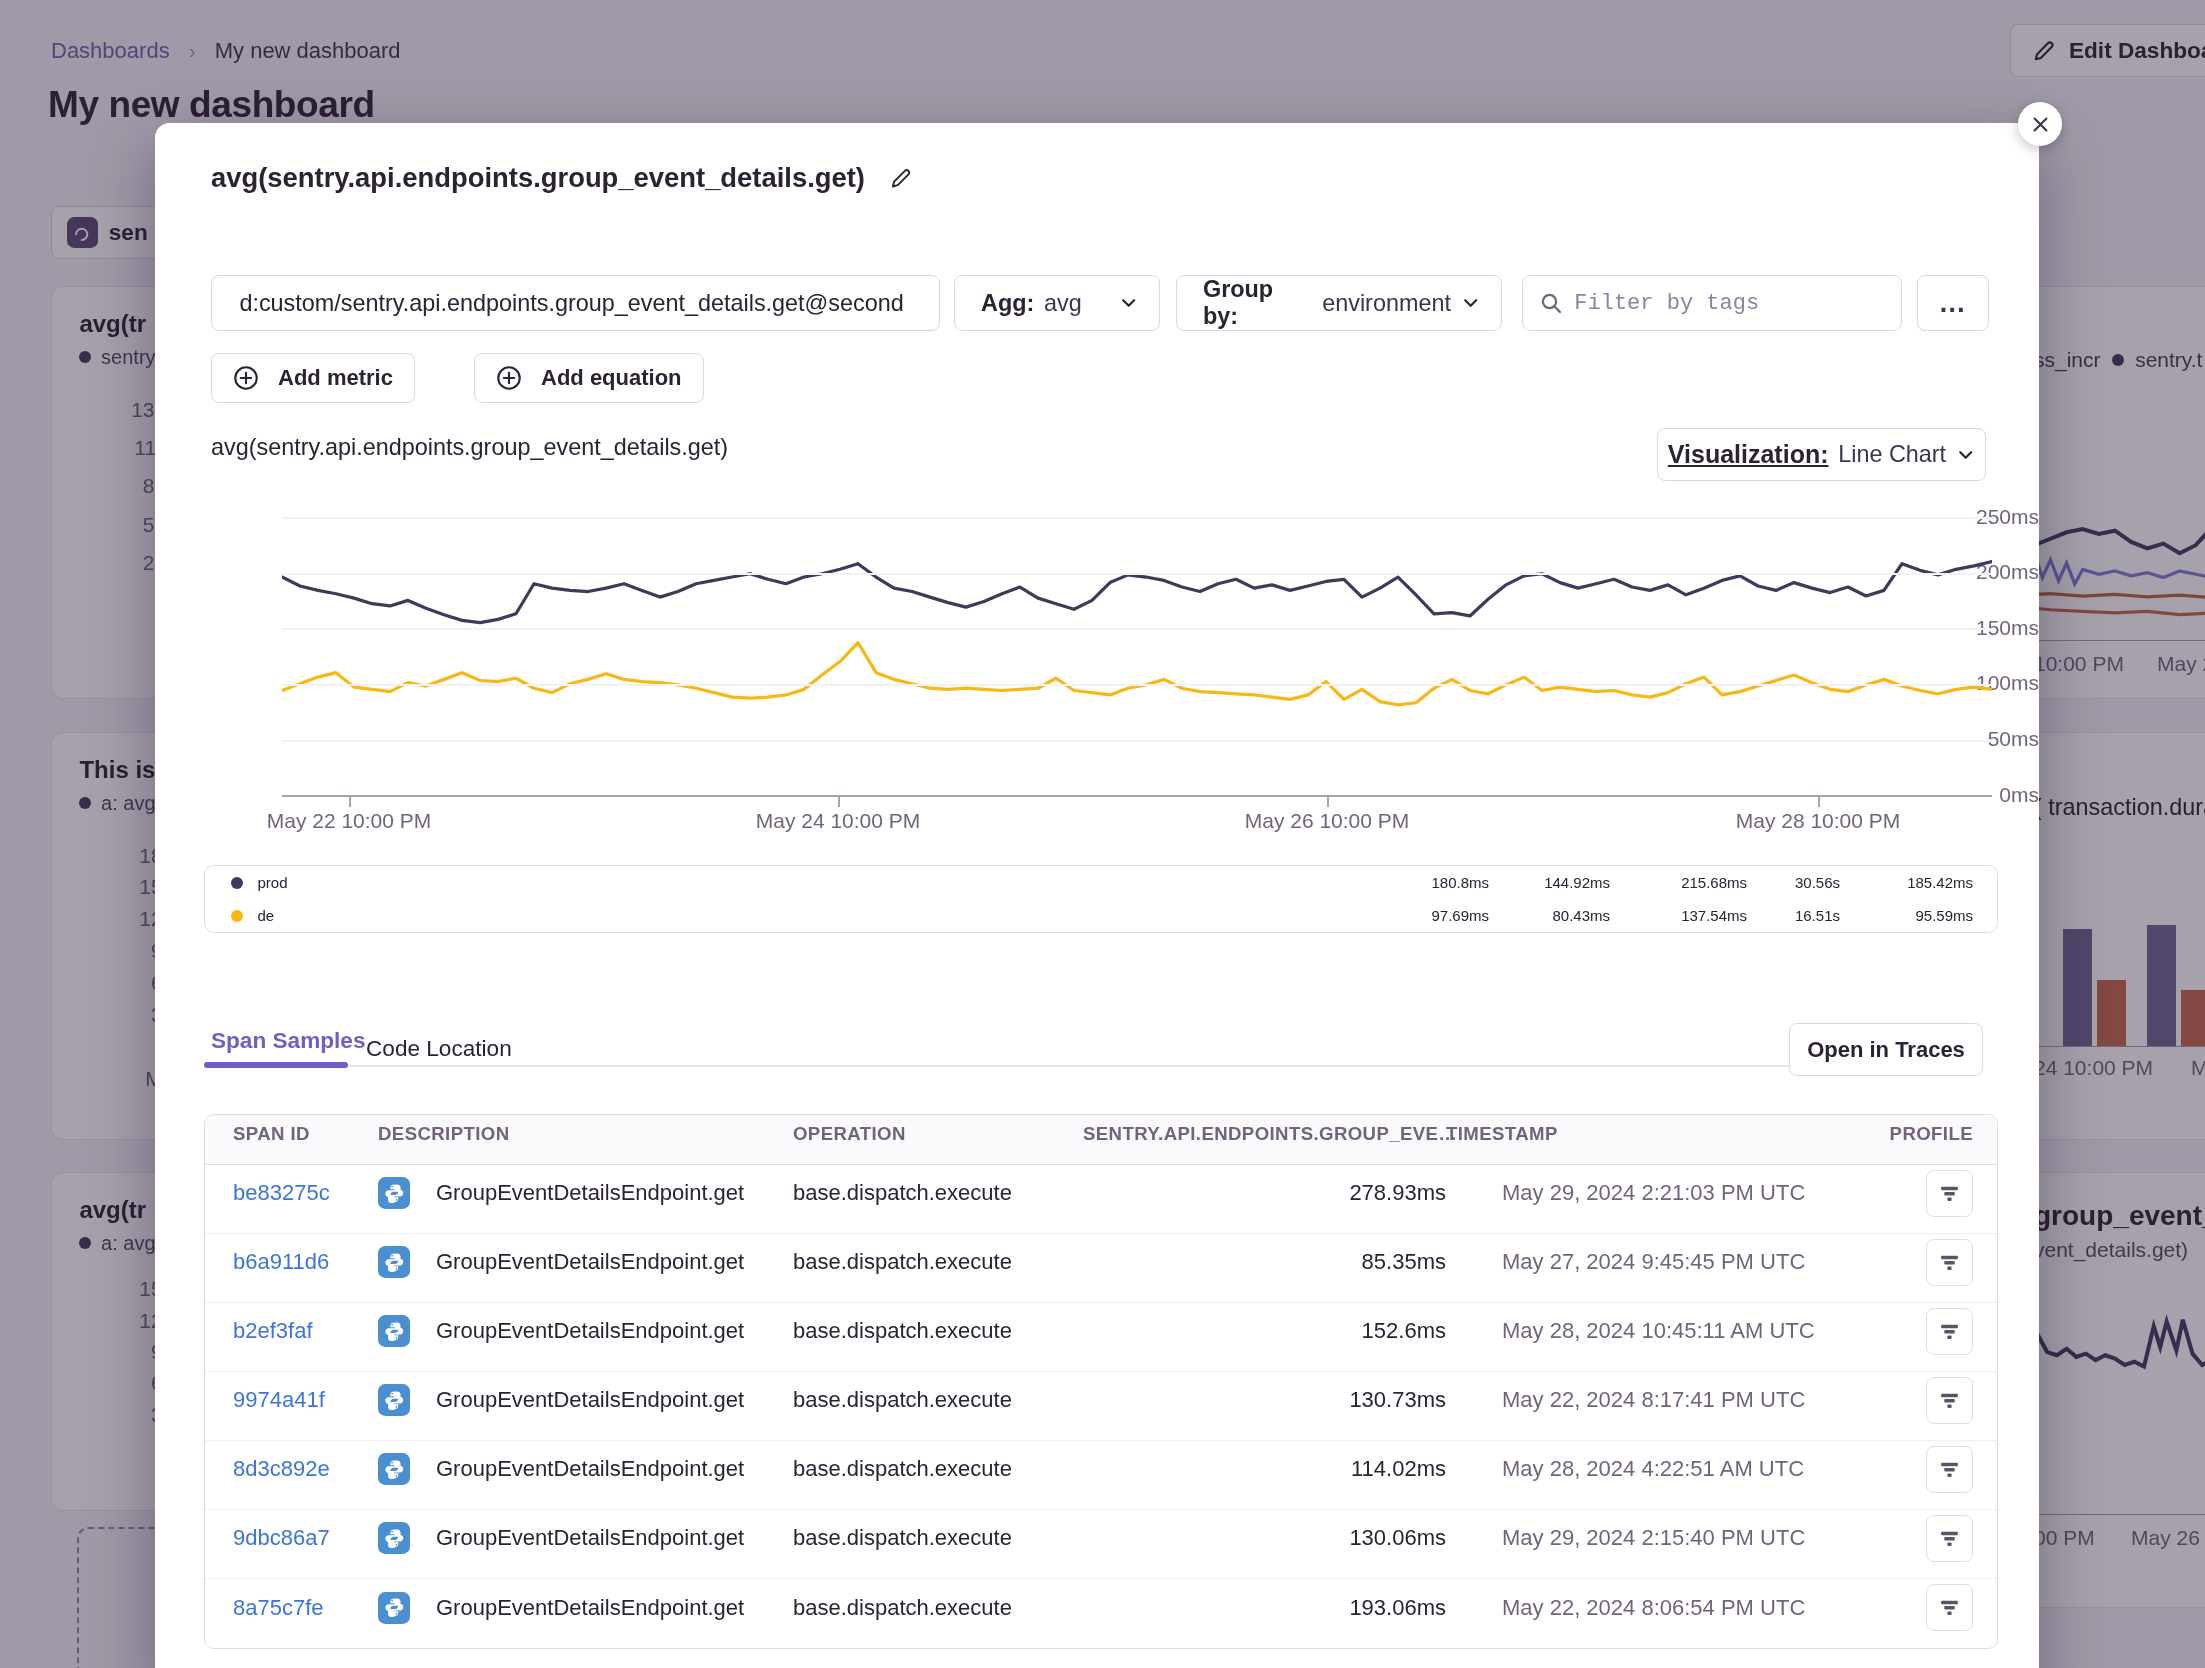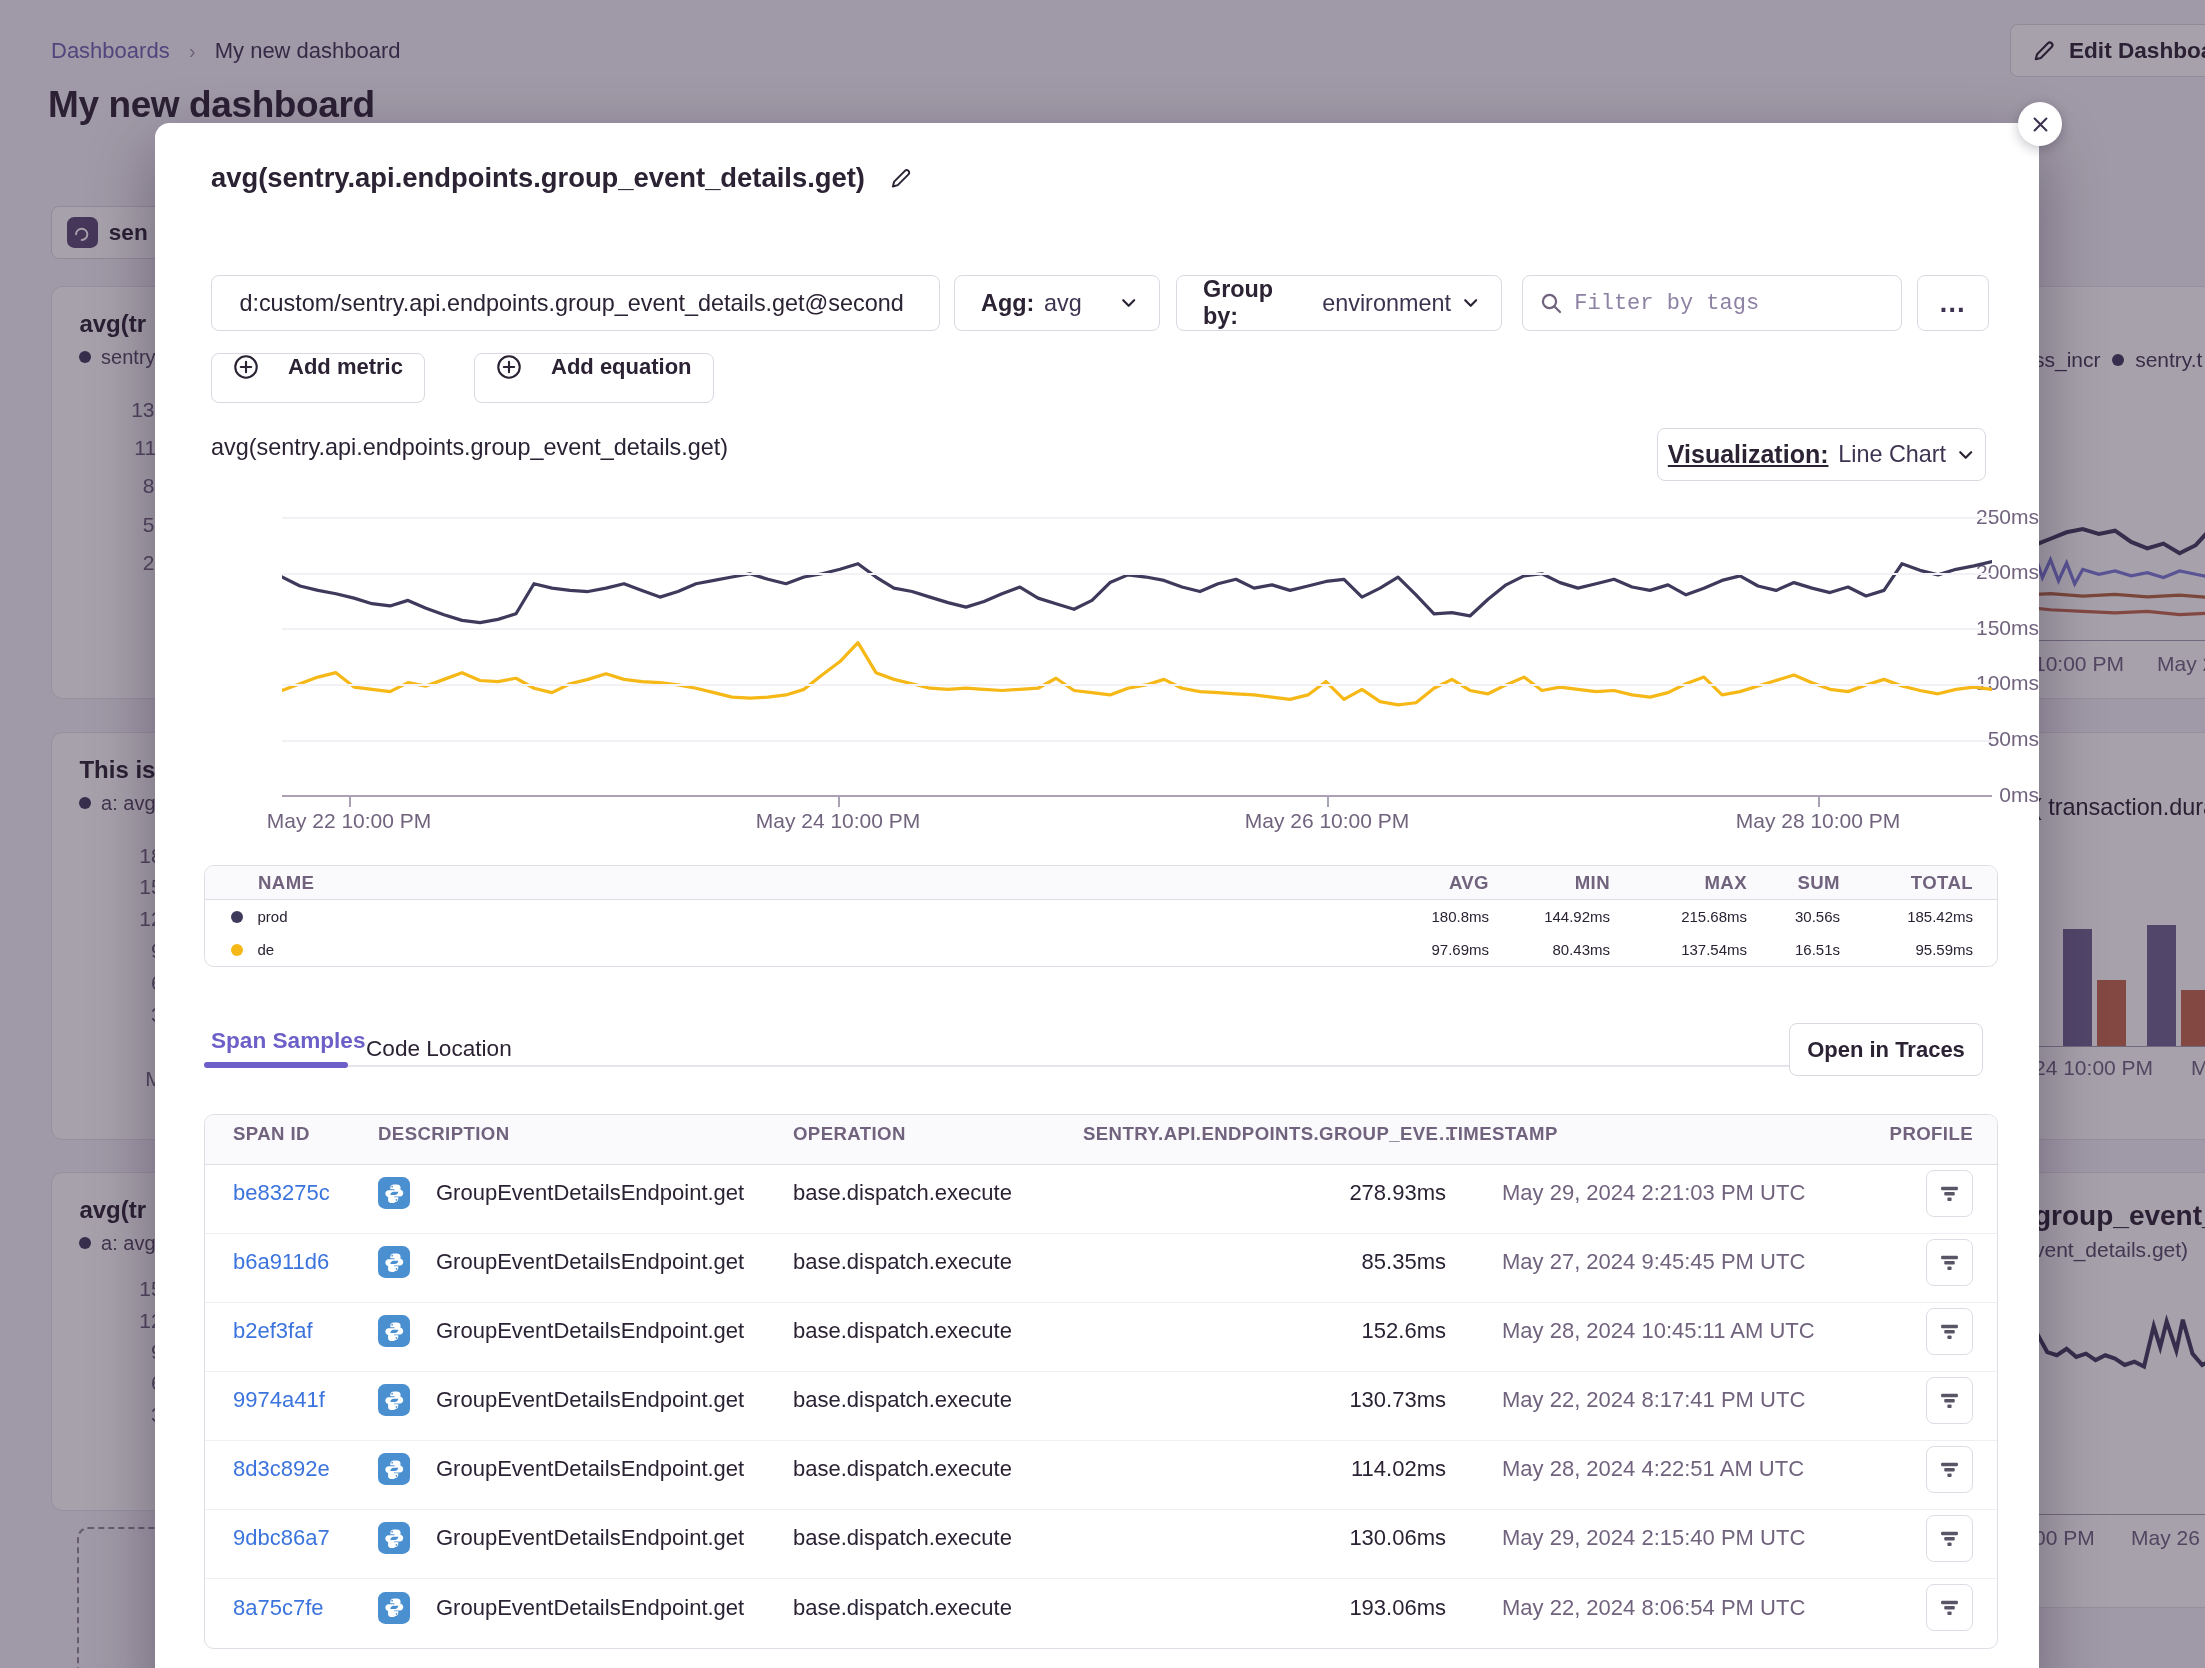--- a/index.html
+++ b/index.html
@@ -73,21 +73,21 @@
   .dd .dd-label { font-weight:bold; font-size:23.4px; }
   .dd .dd-value { font-size:23.4px; color:#3d3350; }
   .dd .chev { margin-left:auto; }
   #agg-dd { left:799px; top:152px; width:206px; }
   #group-dd { left:1021px; top:152px; width:326px; }
   #filter-box { left:1367px; top:152px; width:380px; padding:0 16px; gap:11.3px; display:flex; align-items:center; }
   #filter-input { border:none; outline:none; flex:1; font-family:"Liberation Mono", monospace; font-size:22px; color:#3d3350; min-width:0; }
   #filter-input::placeholder { color:#8d81a4; }
   #overflow-btn { left:1762px; top:152px; width:72px; display:flex; align-items:center; justify-content:center; font-size:27.4px; font-weight:bold; color:#3d3350; letter-spacing:1.6px; }
 
-  .add-btn { height:50px; border:1.6px solid #dcd7e1; border-radius:8px; display:flex; gap:29px; padding:0 21px; font-weight:bold; font-size:22px; background:#fff; }
+  .add-btn { height:50px; border:1.6px solid #dcd7e1; border-radius:8px; display:flex; align-items:center; gap:19px; padding:0 21px; font-weight:bold; font-size:22px; background:#fff; }
   #add-metric-btn { left:56px; top:230px; }
   #add-equation-btn { left:271px; top:230px;margin-left:48px; }
 
   #chart-label { left:56px; top:311px; font-size:23.4px; color:#2b2233; }
   #viz-dd { left:1502px; top:305px; width:329px; height:53px; border:1.6px solid #dcd7e1; border-radius:8px; display:flex; align-items:center; justify-content:center; gap:9.7px; }
   #viz-dd .dd-label { font-weight:bold; font-size:25px;text-decoration:underline; }
   #viz-dd .dd-value { font-size:23.4px; color:#3d3350; }
 
   
   #ytick-labels span { position:absolute; right:0; width:111px; text-align:right; font-size:21px; color:#71637e; }
@@ -369,28 +369,20 @@
       <span class="xtick-label" style="left: 194px;">May 22 10:00 PM</span>
       <div class="xtick-mark" style="left: 683px;"></div>
       <span class="xtick-label" style="left: 683px;">May 24 10:00 PM</span>
       <div class="xtick-mark" style="left: 1172px;"></div>
       <span class="xtick-label" style="left: 1172px;">May 26 10:00 PM</span>
       <div class="xtick-mark" style="left: 1663px;"></div>
       <span class="xtick-label" style="left: 1663px;">May 28 10:00 PM</span>
     </div>
 
   <div id="summary-table" class="abs">
-    <div id="summary-head" class="sum-grid">
-        <span>NAME</span>
-        <span>AVG</span>
-        <span>MIN</span>
-        <span>MAX</span>
-        <span>SUM</span>
-        <span>TOTAL</span>
-      </div>
     <div id="summary-rows">
   <div class="sum-grid sum-row">
     <span class="name-cell">
       <span class="dot" style="background: rgb(62, 58, 92);"></span>
       <span>prod</span>
     </span>
     <span>180.8ms</span>
     <span>144.92ms</span>
     <span>215.68ms</span>
     <span>30.56s</span>

